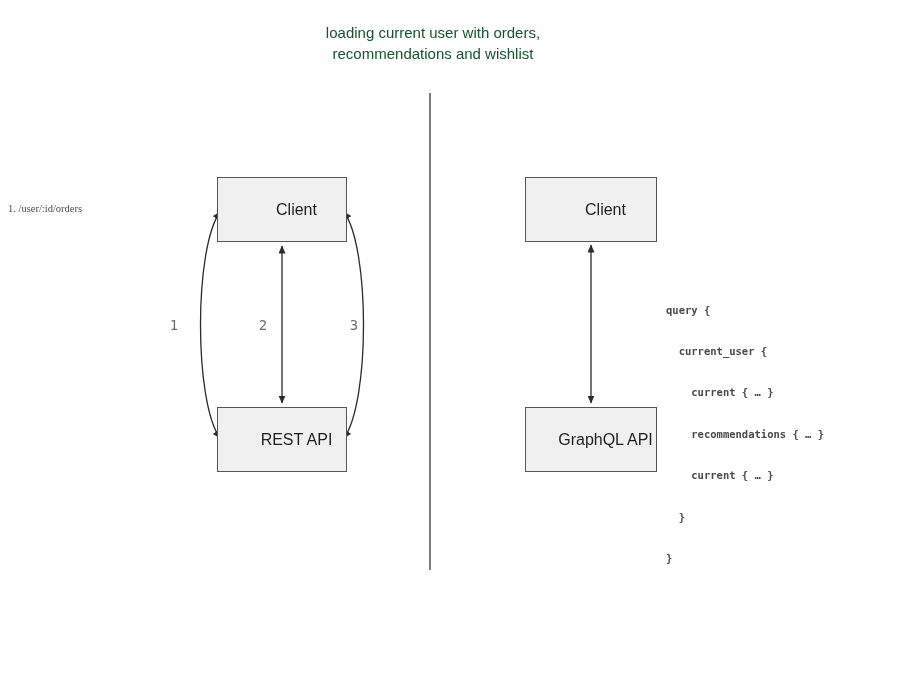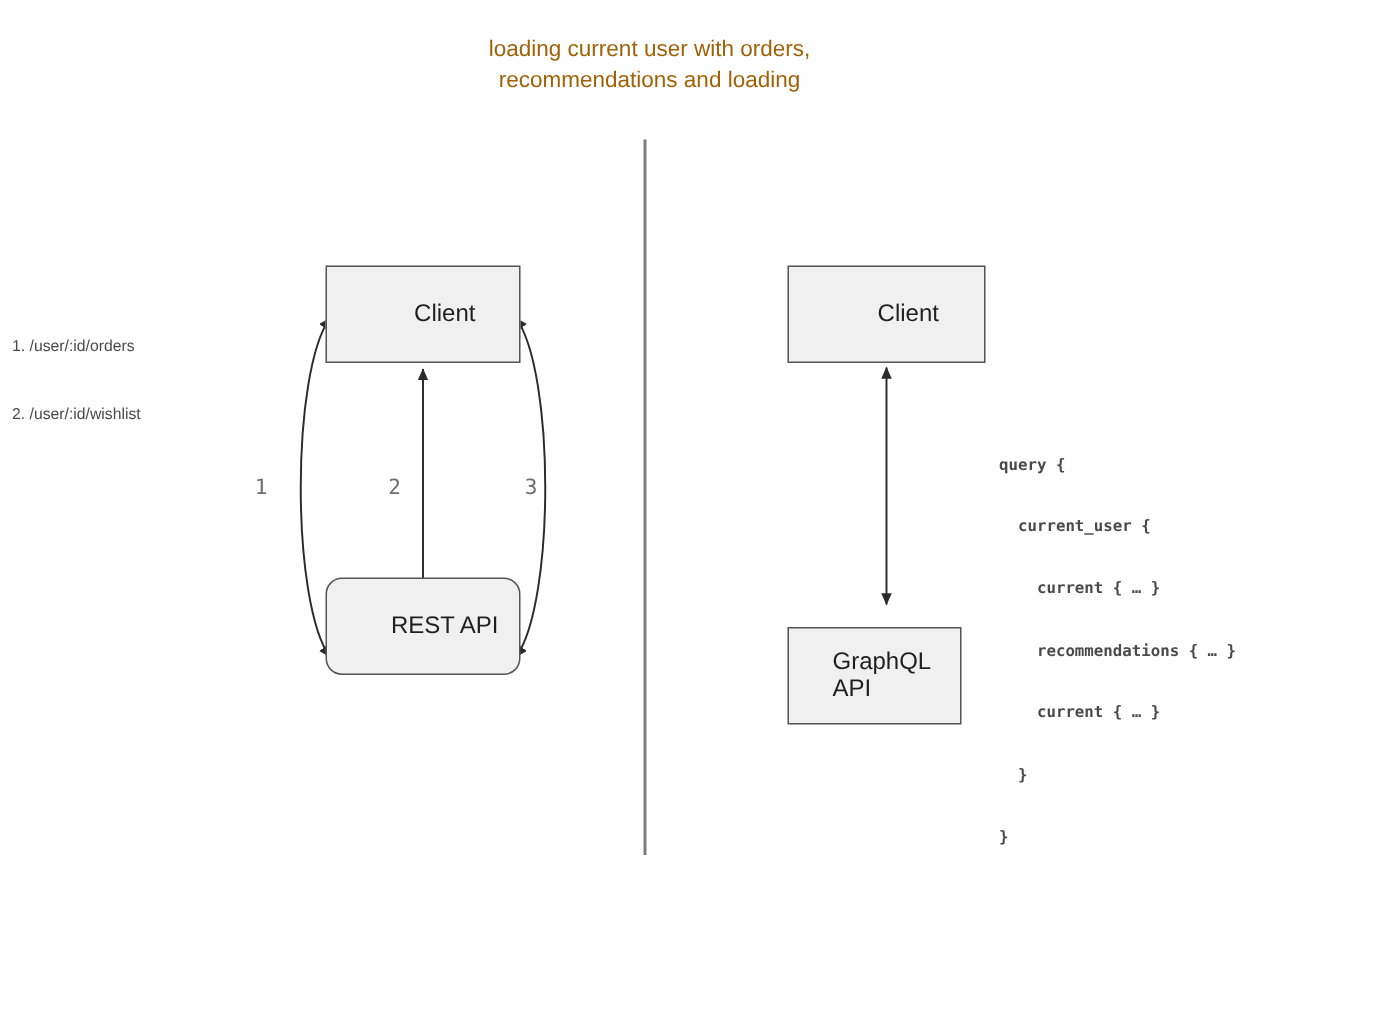--- a/index.html
+++ b/index.html
@@ -15,43 +15,43 @@
     left: 0; top: 0;
     width: 917px; height: 689px;
     background: #ffffff;
   }
   .title {
     position: absolute;
     left: 233px; top: 22px; width: 400px;
     text-align: center;
     font-size: 15px;
     line-height: 21px;
-    color: #a16207;
+    color: #14532d;
   }
   .node-box {
     position: absolute;
     width: 130px; height: 65px;
     background: #f0f0f0;
     border: 1.5px solid #555555;
     display: flex;
     align-items: center;
     justify-content: center;
     font-size: 16px;
     color: #1f1f1f;
     padding-left: 29px;
   }
   #left-client  { left: 217px; top: 177px; }
-  #rest-api     { left: 217px; top: 385px; border-radius: 11px; }
+  #rest-api     { left: 217px; top: 407px; }
   #right-client { left: 525px; top: 177px; width: 132px; }
-  #graphql-api  { left: 525px; top: 407px; width: 116px; margin-top: 11px; }
+  #graphql-api  { left: 525px; top: 407px; width: 132px; }
 
   .endpoint-list {
     position: absolute;
-    left: 8px; top: 194px;
-    font-family: Liberation Sans, sans-serif;
+    left: 8px; top: 171px;
+    font-family: Liberation Serif, serif;
     font-size: 10.5px;
     line-height: 15px;
     color: #4a4a4a;
     white-space: pre;
   }
   .query-block {
     position: absolute;
     left: 666px; top: 276px;
     font-family: "DejaVu Sans Mono", "Liberation Mono", monospace;
     font-size: 10.5px;
@@ -85,21 +85,21 @@
     background: #7d7d7d;
   }
 </style>
 </head>
 <body>
 
 <div id="canvas">
 
   <div class="title">
     <div>loading current user with orders,</div>
-    <div>recommendations and loading</div>
+    <div>recommendations and wishlist</div>
   </div>
 
   <svg class="arrow-layer" viewBox="0 0 917 689" xmlns="http://www.w3.org/2000/svg">
     <defs>
       <marker id="ah-end" markerWidth="9" markerHeight="8" refX="7.5" refY="3.5" orient="auto" markerUnits="userSpaceOnUse">
         <path d="M0,0 L8,3.5 L0,7 z" fill="#2b2b2b"></path>
       </marker>
       <marker id="ah-start" markerWidth="9" markerHeight="8" refX="7.5" refY="3.5" orient="auto-start-reverse" markerUnits="userSpaceOnUse">
         <path d="M0,0 L8,3.5 L0,7 z" fill="#2b2b2b"></path>
       </marker>
@@ -111,21 +111,20 @@
 
     <path d="M 344 212 C 370 248 370 402 344 438" fill="none" stroke="#2b2b2b" stroke-width="1.3" marker-start="url(#ah-start)" marker-end="url(#ah-end)"></path>
 
     <path d="M 591 245 L 591 403" fill="none" stroke="#2b2b2b" stroke-width="1.3" marker-start="url(#ah-start)" marker-end="url(#ah-end)"></path>
   </svg>
 
   <div class="divider"></div>
 
   <div class="endpoint-list">
     <div>1. /user/:id/orders</div>
-    <div>2. /user/:id/wishlist</div>
   </div>
 
   <div class="node-box" id="left-client">
     <span>Client</span>
   </div>
   <div class="node-box" id="rest-api">
     <span>REST API</span>
   </div>
 
   <div class="arrow-label" id="arrow-label-1">1</div>

